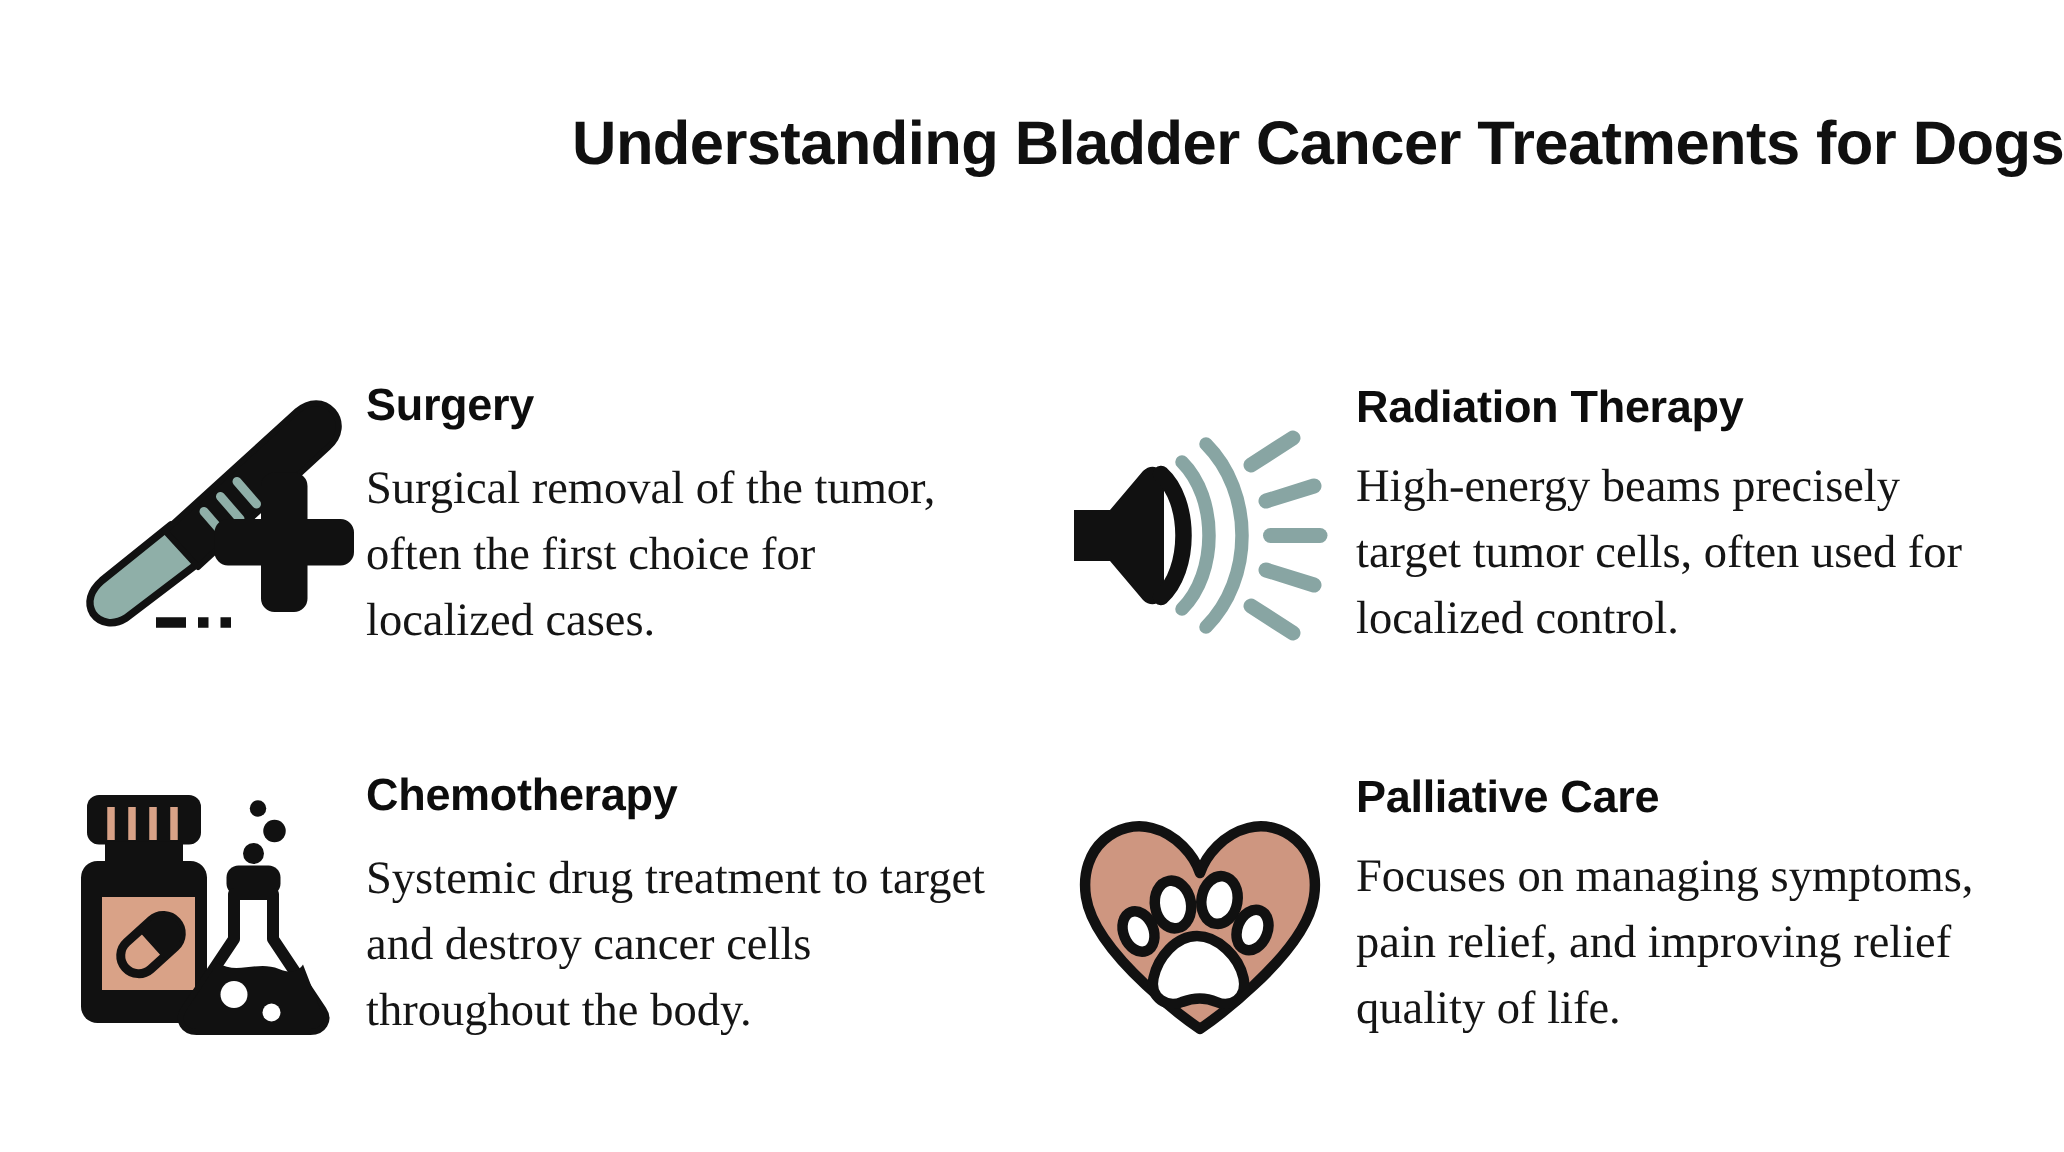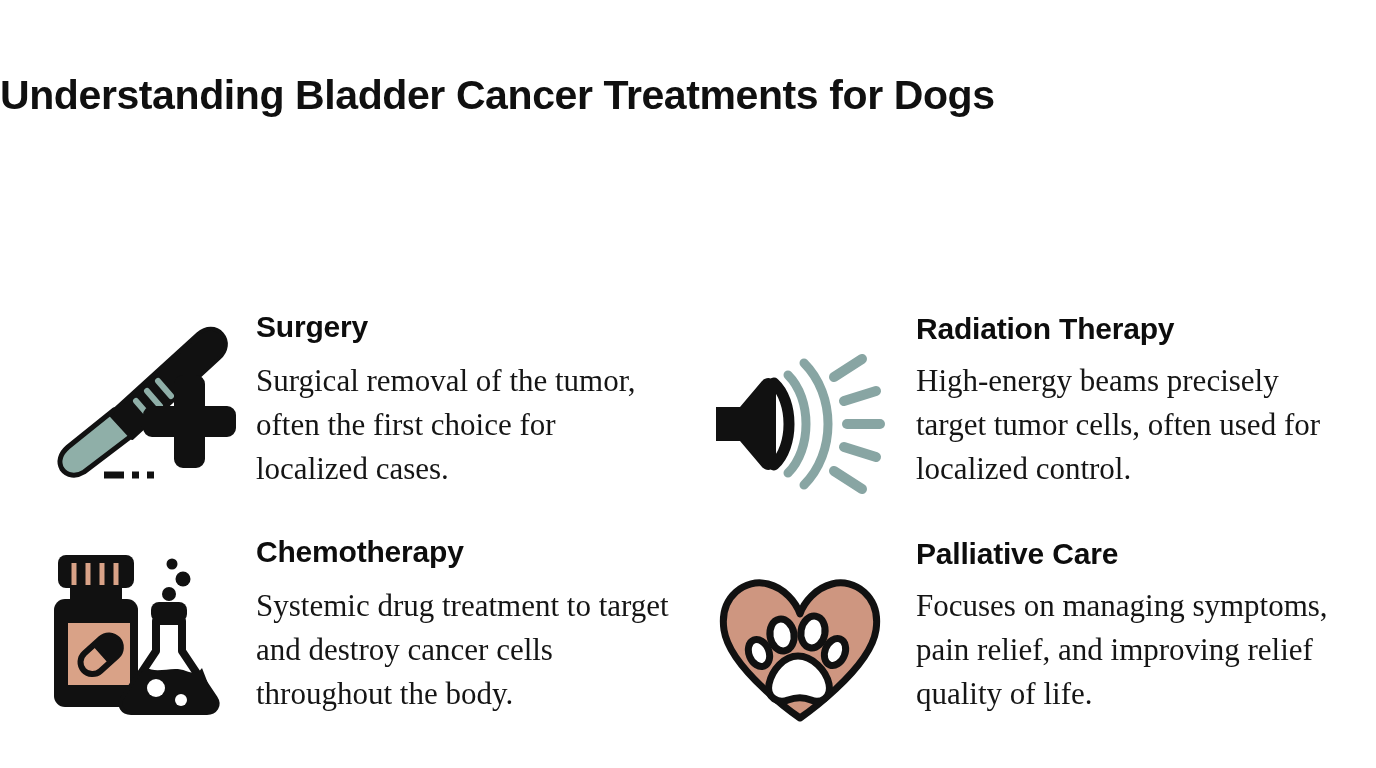--- a/index.html
+++ b/index.html
@@ -19,21 +19,21 @@
     height: 768px;
     background: #ffffff;
   }
 
   
   .title {
     position: absolute;
     top: 72px;
     left: 0;
     width: 1376px;
-    text-align: left;
+    text-align: right;
     font-size: 41px;
     font-weight: 700;
     letter-spacing: -0.4px;
     color: #101010;
     white-space: nowrap;
   }
 
   
   .grid {
     position: absolute;
@@ -42,22 +42,22 @@
     width: 1300px;
     height: 520px;
     display: grid;
     grid-template-columns: 660px 640px;
     grid-template-rows: 295px 225px;
   }
 
   .card {
     display: flex;
     flex-direction: row;
-    align-items: flex-end;
-    gap: 16px;
+    align-items: center;
+    gap: 4px;
   }
 
   .card-icon {
     flex: 0 0 200px;
     height: 175px;
     display: flex;
     align-items: flex-start;
     justify-content: center;
     padding-top: 6px;
   }

